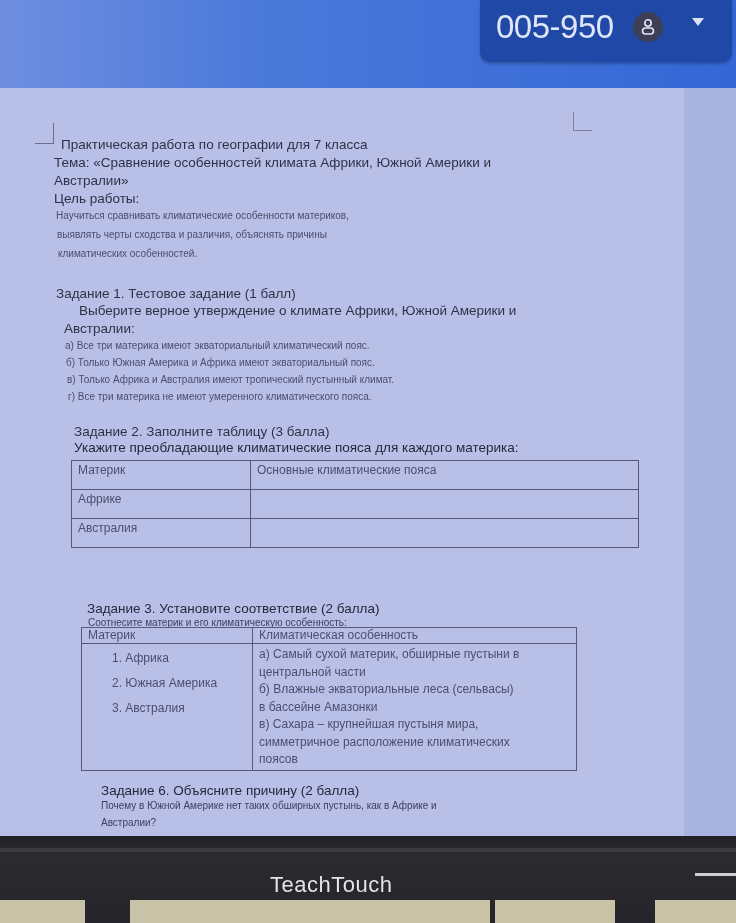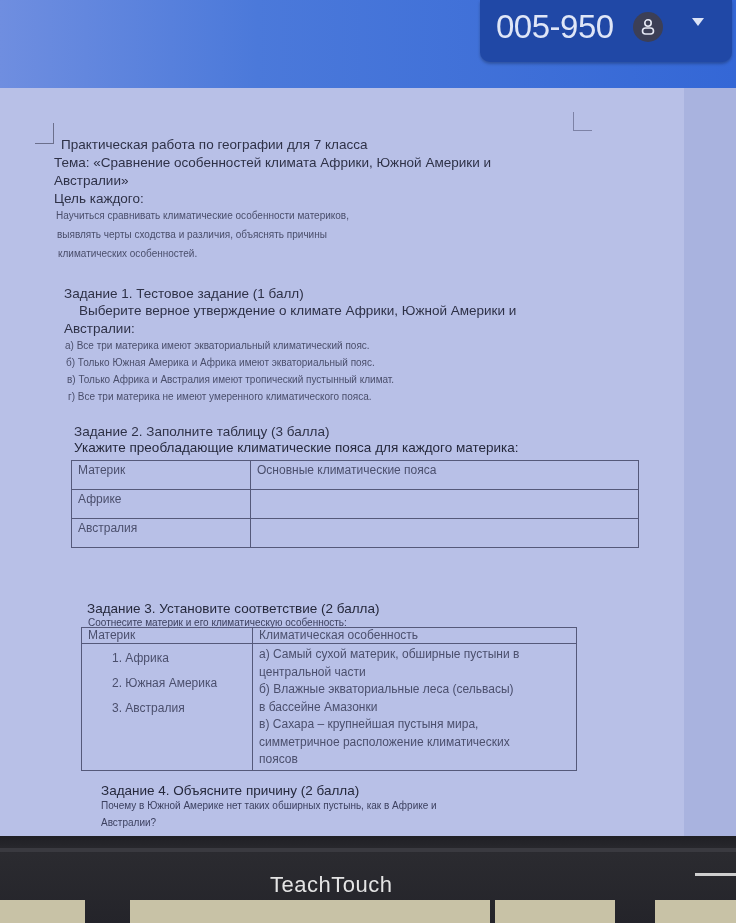--- a/index.html
+++ b/index.html
@@ -77,26 +77,26 @@
 <div class="dropdown-icon"></div>
 
 <div class="doc"></div>
 <div class="doc-right-shade"></div>
 <div class="corner-tl"></div>
 <div class="corner-tr"></div>
 
 <div class="text t-main" style="left:53px;top:137px;margin-left:8px;">Практическая работа по географии для 7 класса</div>
 <div class="text t-main" style="left:54px;top:155px;">Тема: «Сравнение особенностей климата Африки, Южной Америки и</div>
 <div class="text t-main" style="left:54px;top:173px;">Австралии»</div>
-<div class="text t-main" style="left:54px;top:191px;">Цель каждого:</div>
+<div class="text t-main" style="left:54px;top:191px;">Цель работы:</div>
 <div class="text t-sub" style="left:56px;top:210px;">Научиться сравнивать климатические особенности материков,</div>
 <div class="text t-sub" style="left:57px;top:229px;">выявлять черты сходства и различия, объяснять причины</div>
 <div class="text t-sub" style="left:58px;top:248px;">климатических особенностей.</div>
 
-<div class="text t-main" style="left:64px;top:286px;">Задание 1. Тестовое задание (1 балл)</div>
+<div class="text t-main" style="left:56px;top:286px;">Задание 1. Тестовое задание (1 балл)</div>
 <div class="text t-main" style="left:51px;top:303px;margin-left:28px;">Выберите верное утверждение о климате Африки, Южной Америки и</div>
 <div class="text t-main" style="left:64px;top:321px;">Австралии:</div>
 <div class="text t-sub" style="left:65px;top:340px;">а) Все три материка имеют экваториальный климатический пояс.</div>
 <div class="text t-sub" style="left:66px;top:357px;">б) Только Южная Америка и Африка имеют экваториальный пояс.</div>
 <div class="text t-sub" style="left:67px;top:374px;">в) Только Африка и Австралия имеют тропический пустынный климат.</div>
 <div class="text t-sub" style="left:68px;top:391px;">г) Все три материка не имеют умеренного климатического пояса.</div>
 
 <div class="text t-main" style="left:74px;top:424px;">Задание 2. Заполните таблицу (3 балла)</div>
 <div class="text t-main bold" style="left:74px;top:440px;font-weight:normal;color:#25283c;">Укажите преобладающие климатические пояса для каждого материка:</div>
 <table class="t2" style="left:71px;top:460px;width:568px;">
@@ -136,21 +136,21 @@
       <div>б) Влажные экваториальные леса (сельвасы)</div>
       <div>в бассейне Амазонки</div>
       <div>в) Сахара – крупнейшая пустыня мира,</div>
       <div>симметричное расположение климатических</div>
       <div>поясов</div>
     </td>
   </tr>
 </tbody>
   </table>
 
-<div class="text t-main" style="left:101px;top:783px;color:#25283c;">Задание 4. Объясните причину (2 балла)</div>
+<div class="text t-main" style="left:101px;top:783px;color:#25283c;">Задание 6. Объясните причину (2 балла)</div>
 <div class="text t-sub" style="left:101px;top:800px;color:#3d4160;">Почему в Южной Америке нет таких обширных пустынь, как в Африке и</div>
 <div class="text t-sub" style="left:101px;top:817px;color:#3d4160;">Австралии?</div>
 <div class="text t-sub" style="left:102px;top:837px;color:#3d4160;height:6px;overflow:hidden;">Задание 5. Сравните климат (2 балла)</div>
 
 <div class="monitor-bezel"></div>
 <div class="bezel-line"></div>
 <div class="brand">TeachTouch</div>
 <div class="bezel-strip"></div>
 <div class="keys" style="left:0;width:85px;"></div>
 <div class="keys" style="left:130px;width:360px;"></div>

